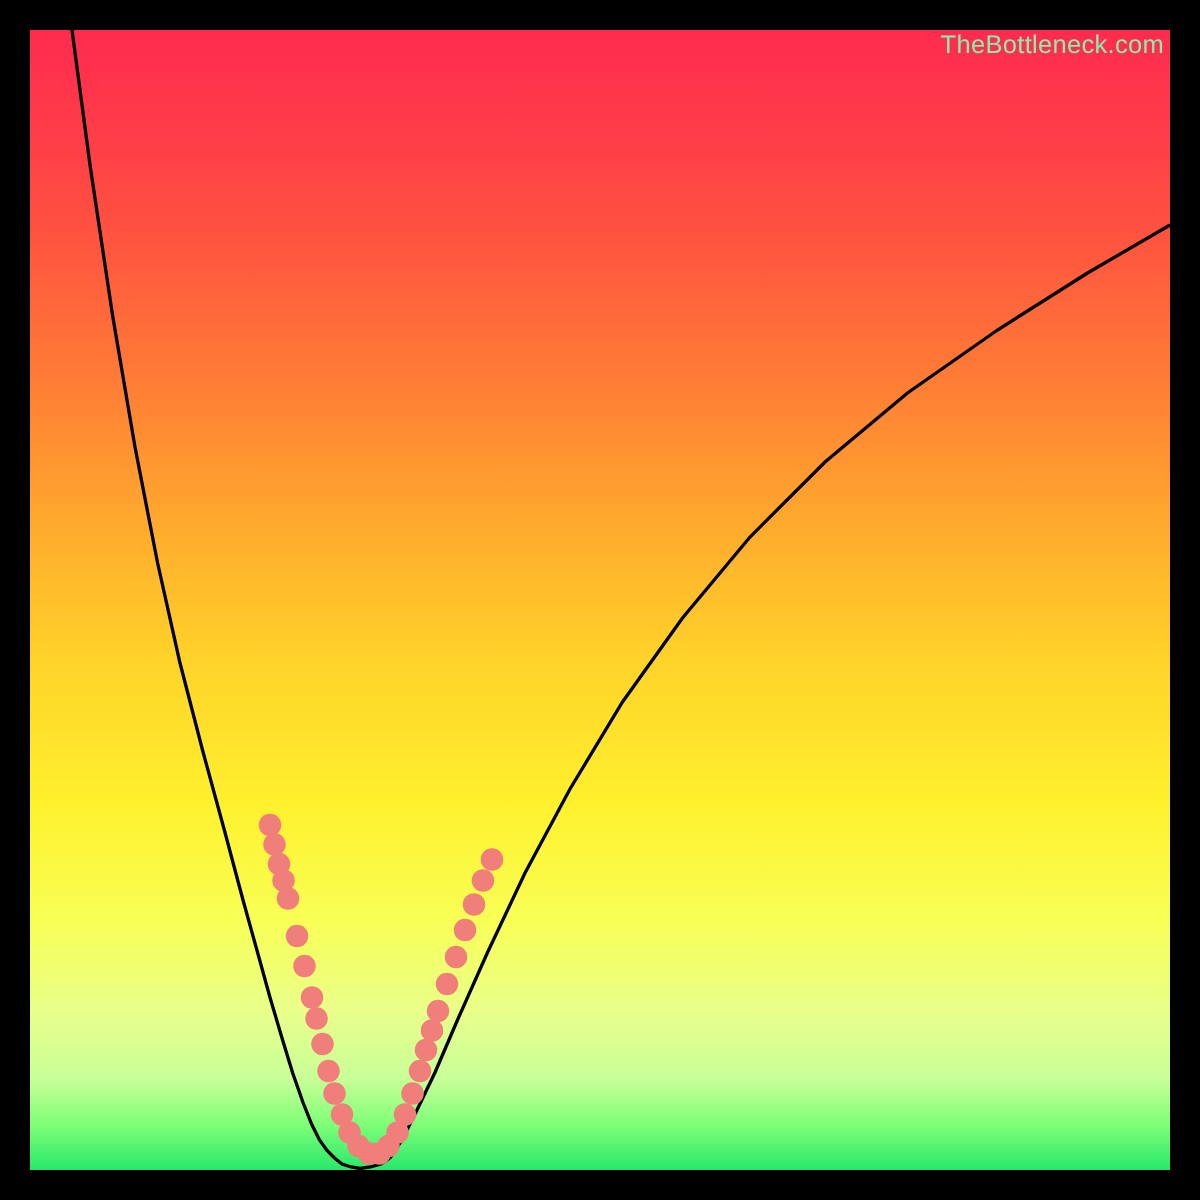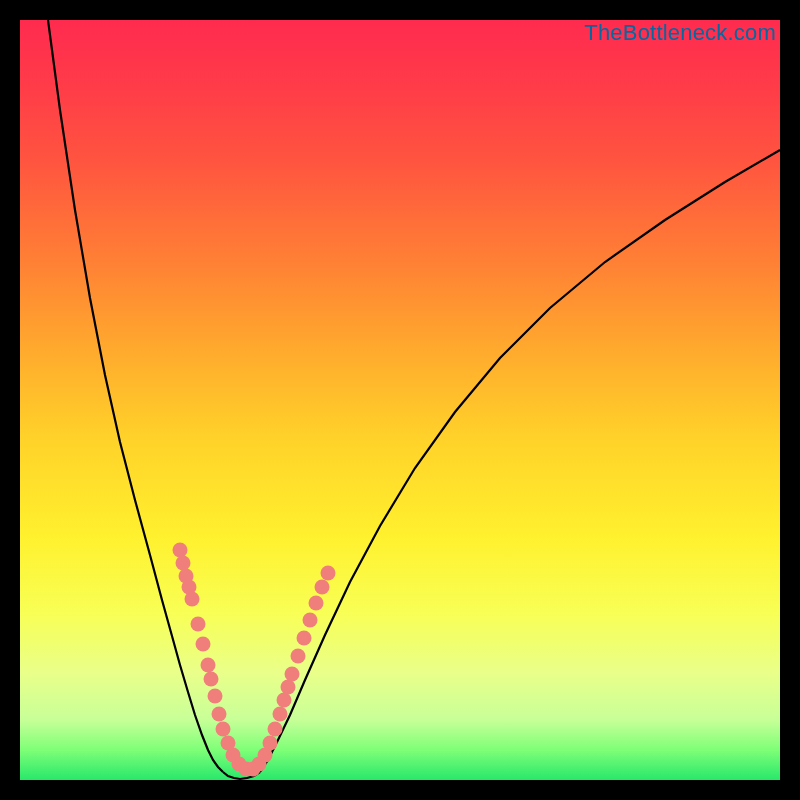--- a/index.html
+++ b/index.html
@@ -38,22 +38,22 @@
       #e9ff8a 86%,
       #c8ff98 92%,
       #7fff78 96%,
       #28e86a 100%
     );
   }
   .watermark {
     position: absolute;
     top: 0px;
     right: 4px;
-    color: #0369a1;
-    font-size: 22px;
+    color: #86efac;
+    font-size: 17px;
     font-weight: 500;
     letter-spacing: 0.2px;
     user-select: none;
   }
   svg.curve {
     position: absolute;
     left: 0;
     top: 0;
     width: 760px;
     height: 760px;

